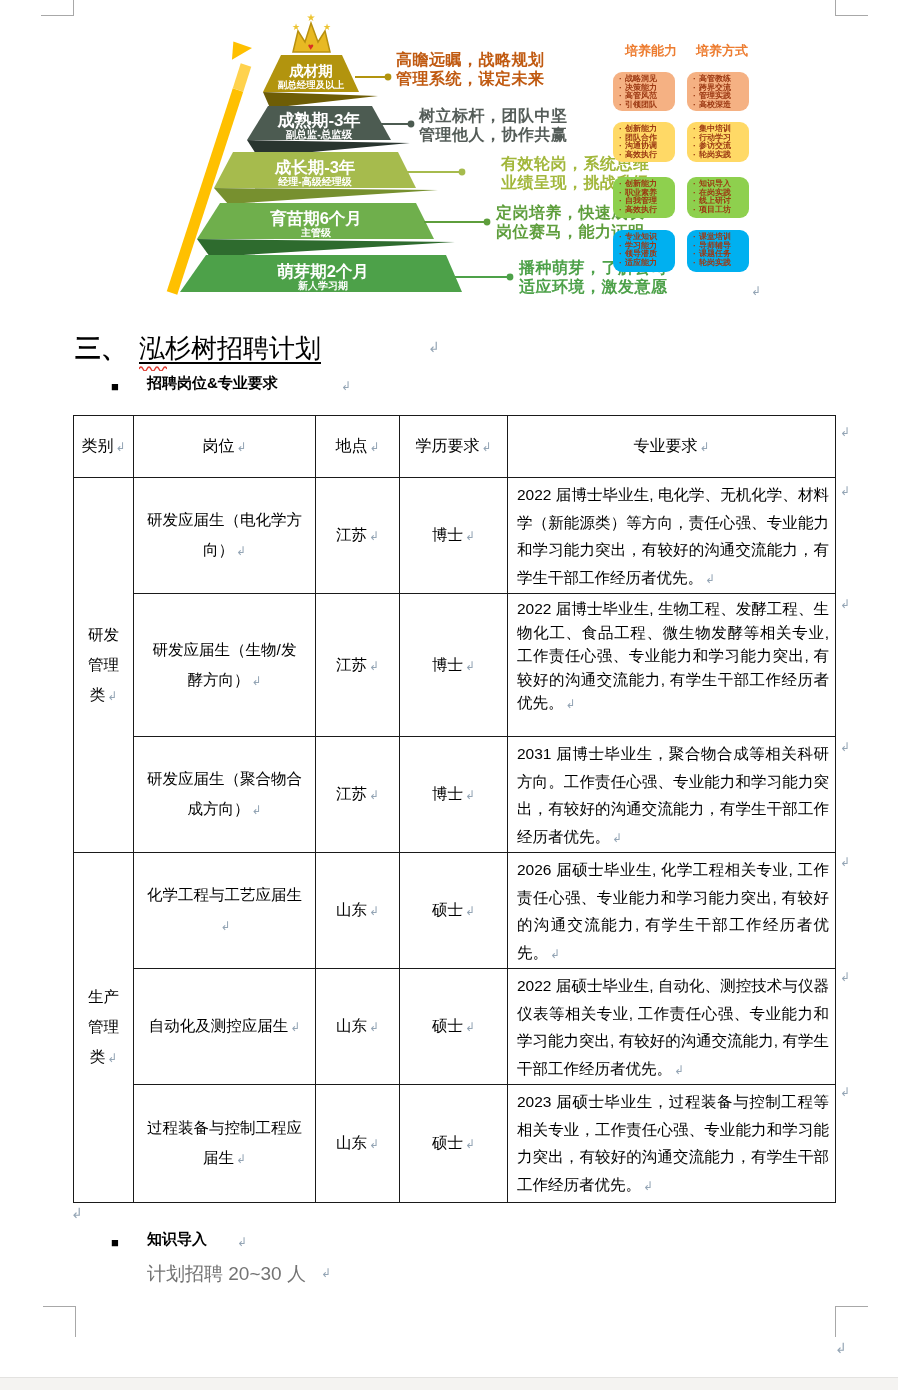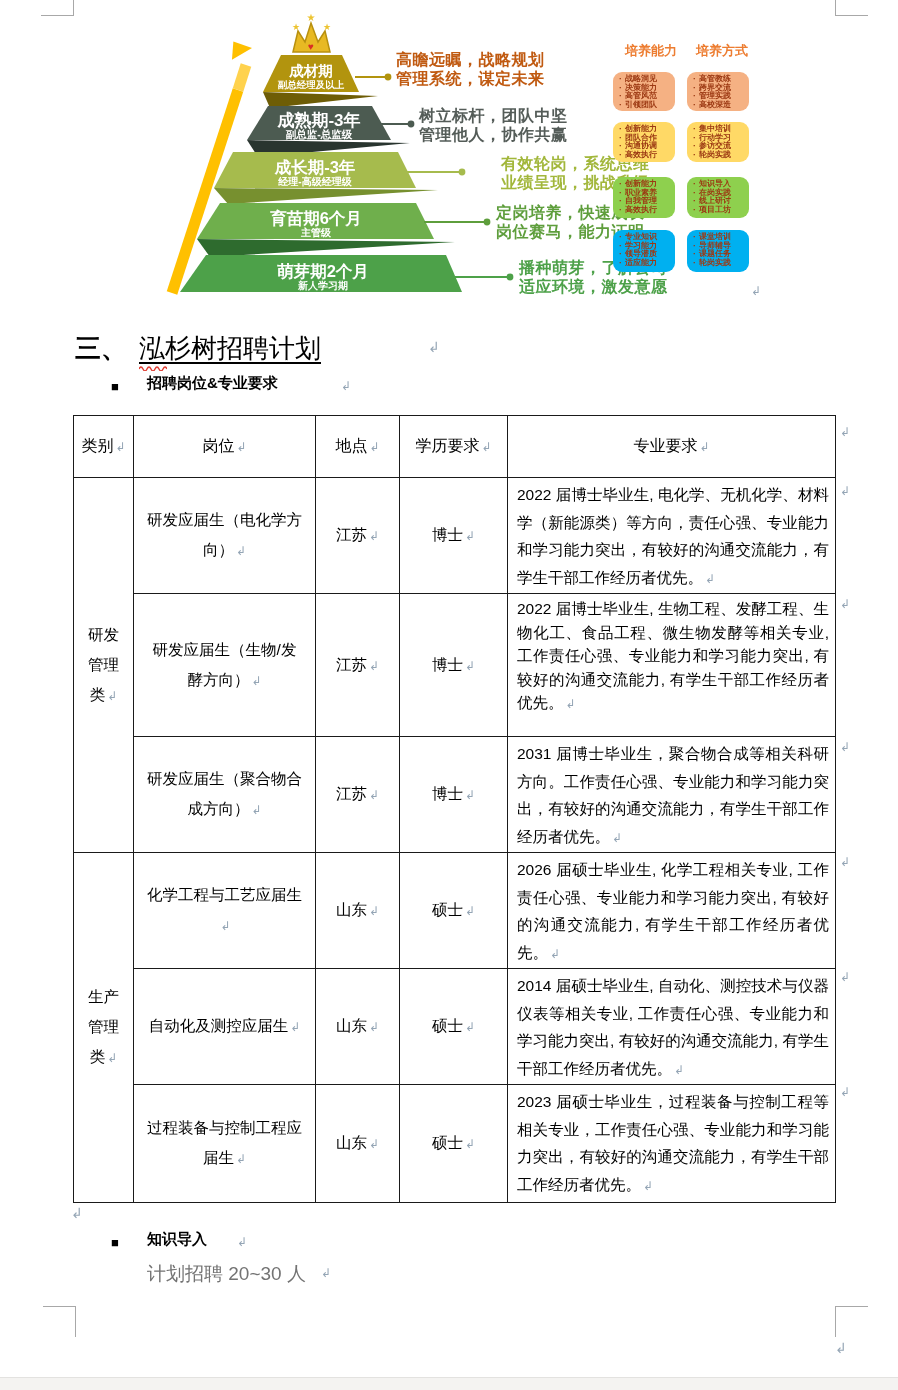--- a/index.html
+++ b/index.html
@@ -320,21 +320,21 @@
       <td class="cat" rowspan="3"><span>生产管理类</span><span class="pm">↲</span></td>
       <td class="post"><span>化学工程与工艺应届生</span><span class="pm">↲</span></td>
       <td class="loc"><span>山东</span><span class="pm">↲</span></td>
       <td class="deg"><span>硕士</span><span class="pm">↲</span></td>
       <td class="reqc"><span>2026 届硕士毕业生, 化学工程相关专业, 工作责任心强、专业能力和学习能力突出, 有较好的沟通交流能力, 有学生干部工作经历者优先。</span><span class="pm">↲</span></td>
     </tr>
     <tr style="height:115px">
       <td class="post"><span>自动化及测控应届生</span><span class="pm">↲</span></td>
       <td class="loc"><span>山东</span><span class="pm">↲</span></td>
       <td class="deg"><span>硕士</span><span class="pm">↲</span></td>
-      <td class="reqc"><span>2014 届硕士毕业生, 自动化、测控技术与仪器仪表等相关专业, 工作责任心强、专业能力和学习能力突出, 有较好的沟通交流能力, 有学生干部工作经历者优先。</span><span class="pm">↲</span></td>
+      <td class="reqc"><span>2022 届硕士毕业生, 自动化、测控技术与仪器仪表等相关专业, 工作责任心强、专业能力和学习能力突出, 有较好的沟通交流能力, 有学生干部工作经历者优先。</span><span class="pm">↲</span></td>
     </tr>
     <tr style="height:118px">
       <td class="post"><span>过程装备与控制工程应届生</span><span class="pm">↲</span></td>
       <td class="loc"><span>山东</span><span class="pm">↲</span></td>
       <td class="deg"><span>硕士</span><span class="pm">↲</span></td>
       <td class="reqc"><span>2023 届硕士毕业生，过程装备与控制工程等相关专业，工作责任心强、专业能力和学习能力突出，有较好的沟通交流能力，有学生干部工作经历者优先。</span><span class="pm">↲</span></td>
     </tr>
   </tbody>
     </table>
 

